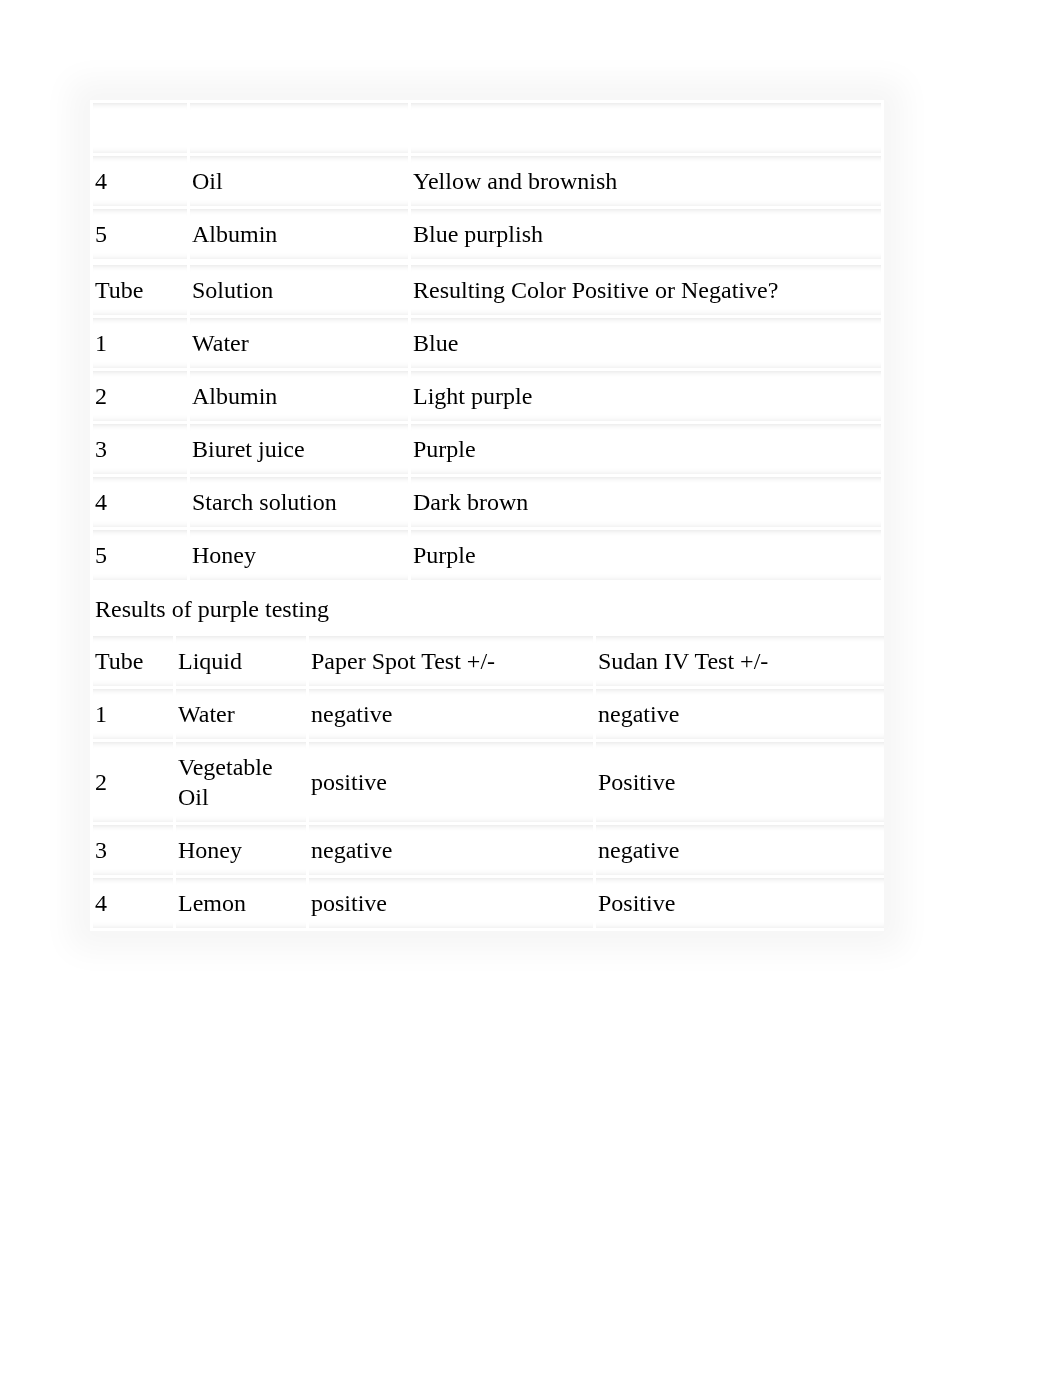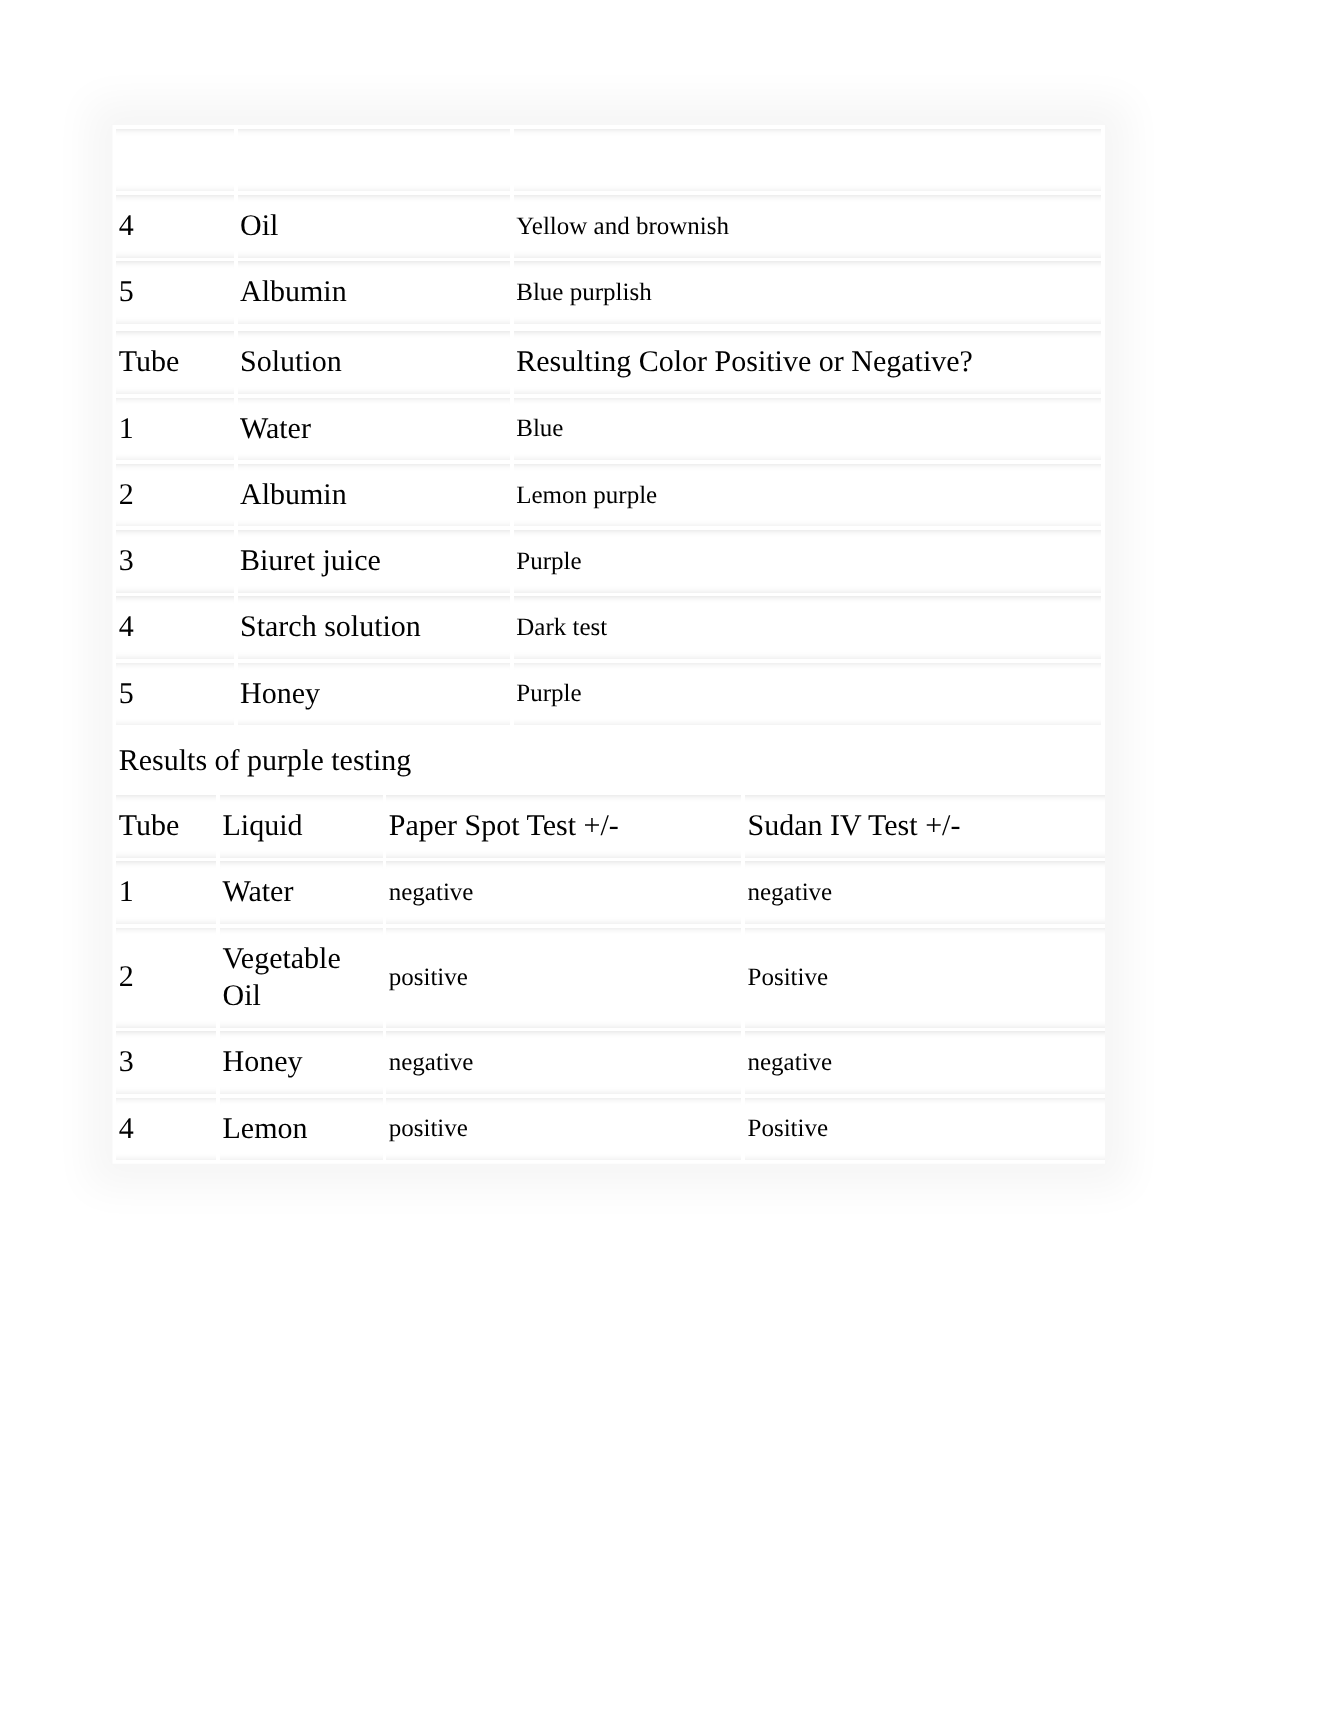--- a/index.html
+++ b/index.html
@@ -36,21 +36,21 @@
     font-weight: normal;
     background: #ffffff;
     box-shadow: inset 0 6px 6px -6px rgba(0,0,0,0.15),
                 inset 0 -6px 6px -6px rgba(0,0,0,0.10);
   }
   .big {
     font-size: 24px;
     line-height: 1.25;
   }
   .small {
-    font-size: 20px;
+    font-size: 24px;
     line-height: 1.25;
     margin-top: 20px;
   }
   .title-row td {
     font-size: 24px;
     box-shadow: none;
   }
   .col-tube-a  { width: 94px; }
   .col-sol-a   { width: 218px; }
   .col-res-a   { width: 470px; }
@@ -103,31 +103,31 @@
           <td class="big">Resulting Color Positive or Negative?</td>
         </tr>
         <tr>
           <td class="big">1</td>
           <td class="big">Water</td>
           <td class="small">Blue</td>
         </tr>
         <tr>
           <td class="big">2</td>
           <td class="big">Albumin</td>
-          <td class="small">Lemon purple</td>
+          <td class="small">Light purple</td>
         </tr>
         <tr>
           <td class="big">3</td>
           <td class="big">Biuret juice</td>
           <td class="small">Purple</td>
         </tr>
         <tr>
           <td class="big">4</td>
           <td class="big">Starch solution</td>
-          <td class="small">Dark test</td>
+          <td class="small">Dark brown</td>
         </tr>
         <tr>
           <td class="big">5</td>
           <td class="big">Honey</td>
           <td class="small">Purple</td>
         </tr>
       </tbody>
     </table>
 
     <table>

